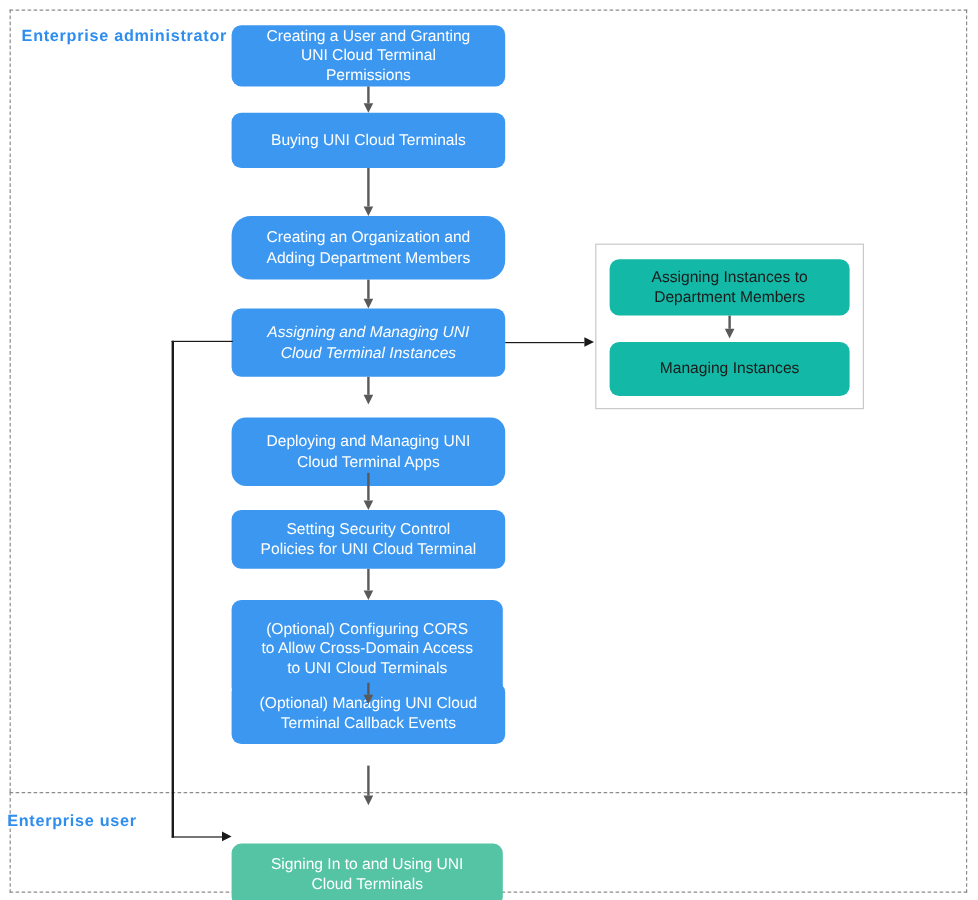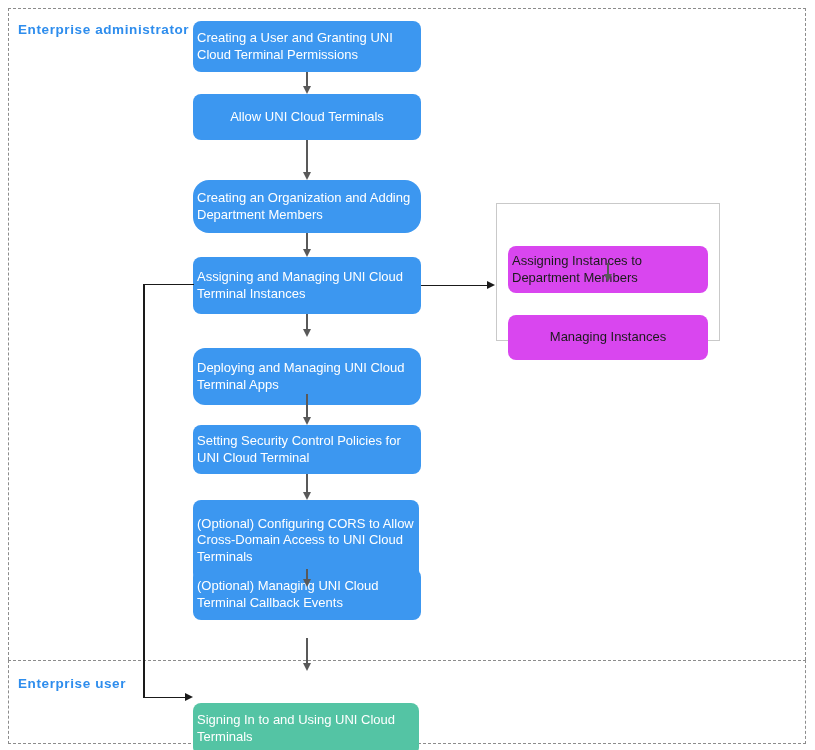--- a/index.html
+++ b/index.html
@@ -40,48 +40,47 @@
   }
   .lane-label {
     position: absolute;
     color: #2e8ded;
     font-weight: bold;
     font-size: 13.5px;
     letter-spacing: 0.6px;
     white-space: nowrap;
   }
   .lane-label-admin { left: 18px; top: 22px; }
-  .lane-label-user  { left: 18px; top: 676px; }
+  .lane-label-user  { left: 6px; top: 676px; }
 
   
   .node {
     position: absolute;
     box-sizing: border-box;
     border-radius: 8px;
     display: flex;
     align-items: center;
     justify-content: center;
-    text-align: left;
-    padding: 4px 4px;
+    text-align: center;
+    padding: 4px 22px;
     line-height: 1.28;
     font-size: 13px;
   }
   .node-blue {
     background: #3c97f0;
     color: #ffffff;
   }
   .node-green {
     background: #54c4a4;
     color: #ffffff;
     margin-top: 32px;
   }
   .node-lavender {
-    background: #d946ef;
+    background: #14b8a6;
     color: #1b1b1b;
-    margin-top: 30px;
   }
 
   
   .subflow-box {
     position: absolute;
     box-sizing: border-box;
     border: 1.2px solid #c9c9c9;
     background: #ffffff;
   }
 
@@ -114,25 +113,25 @@
 <div id="canvas">
 
   <div class="lane lane-admin"></div>
   <div class="lane lane-user"></div>
 
   <div class="lane-label lane-label-admin">Enterprise administrator</div>
   <div class="lane-label lane-label-user">Enterprise user</div>
 
   <div class="node node-blue" style="left:193px; top:21px; width:228px; height:51px;">Creating a User and Granting UNI Cloud Terminal Permissions</div>
 
-  <div class="node node-blue" style="left:193px; top:94px; width:228px; height:46px;">Allow UNI Cloud Terminals</div>
+  <div class="node node-blue" style="left:193px; top:94px; width:228px; height:46px;">Buying UNI Cloud Terminals</div>
 
   <div class="node node-blue" style="left:193px; top:180px; width:228px; height:53px;border-radius:16px;">Creating an Organization and Adding Department Members</div>
 
-  <div class="node node-blue" style="left:193px; top:257px; width:228px; height:57px;">Assigning and Managing UNI Cloud Terminal Instances</div>
+  <div class="node node-blue" style="left:193px; top:257px; width:228px; height:57px;font-style:italic;">Assigning and Managing UNI Cloud Terminal Instances</div>
 
   <div class="node node-blue" style="left:193px; top:348px; width:228px; height:57px;border-radius:12px;">Deploying and Managing UNI Cloud Terminal Apps</div>
 
   <div class="node node-blue" style="left:193px; top:425px; width:228px; height:49px;">Setting Security Control Policies for UNI Cloud Terminal</div>
 
   <div class="node node-blue" style="left:193px; top:500px; width:226px; height:81px;">(Optional) Configuring CORS to Allow Cross-Domain Access to UNI Cloud Terminals</div>
 
   <div class="node node-blue" style="left:193px; top:569px; width:228px; height:51px;">(Optional) Managing UNI Cloud Terminal Callback Events</div>
 
   <div class="node node-green" style="left:193px; top:671px; width:226px; height:52px;">Signing In to and Using UNI Cloud Terminals</div>

